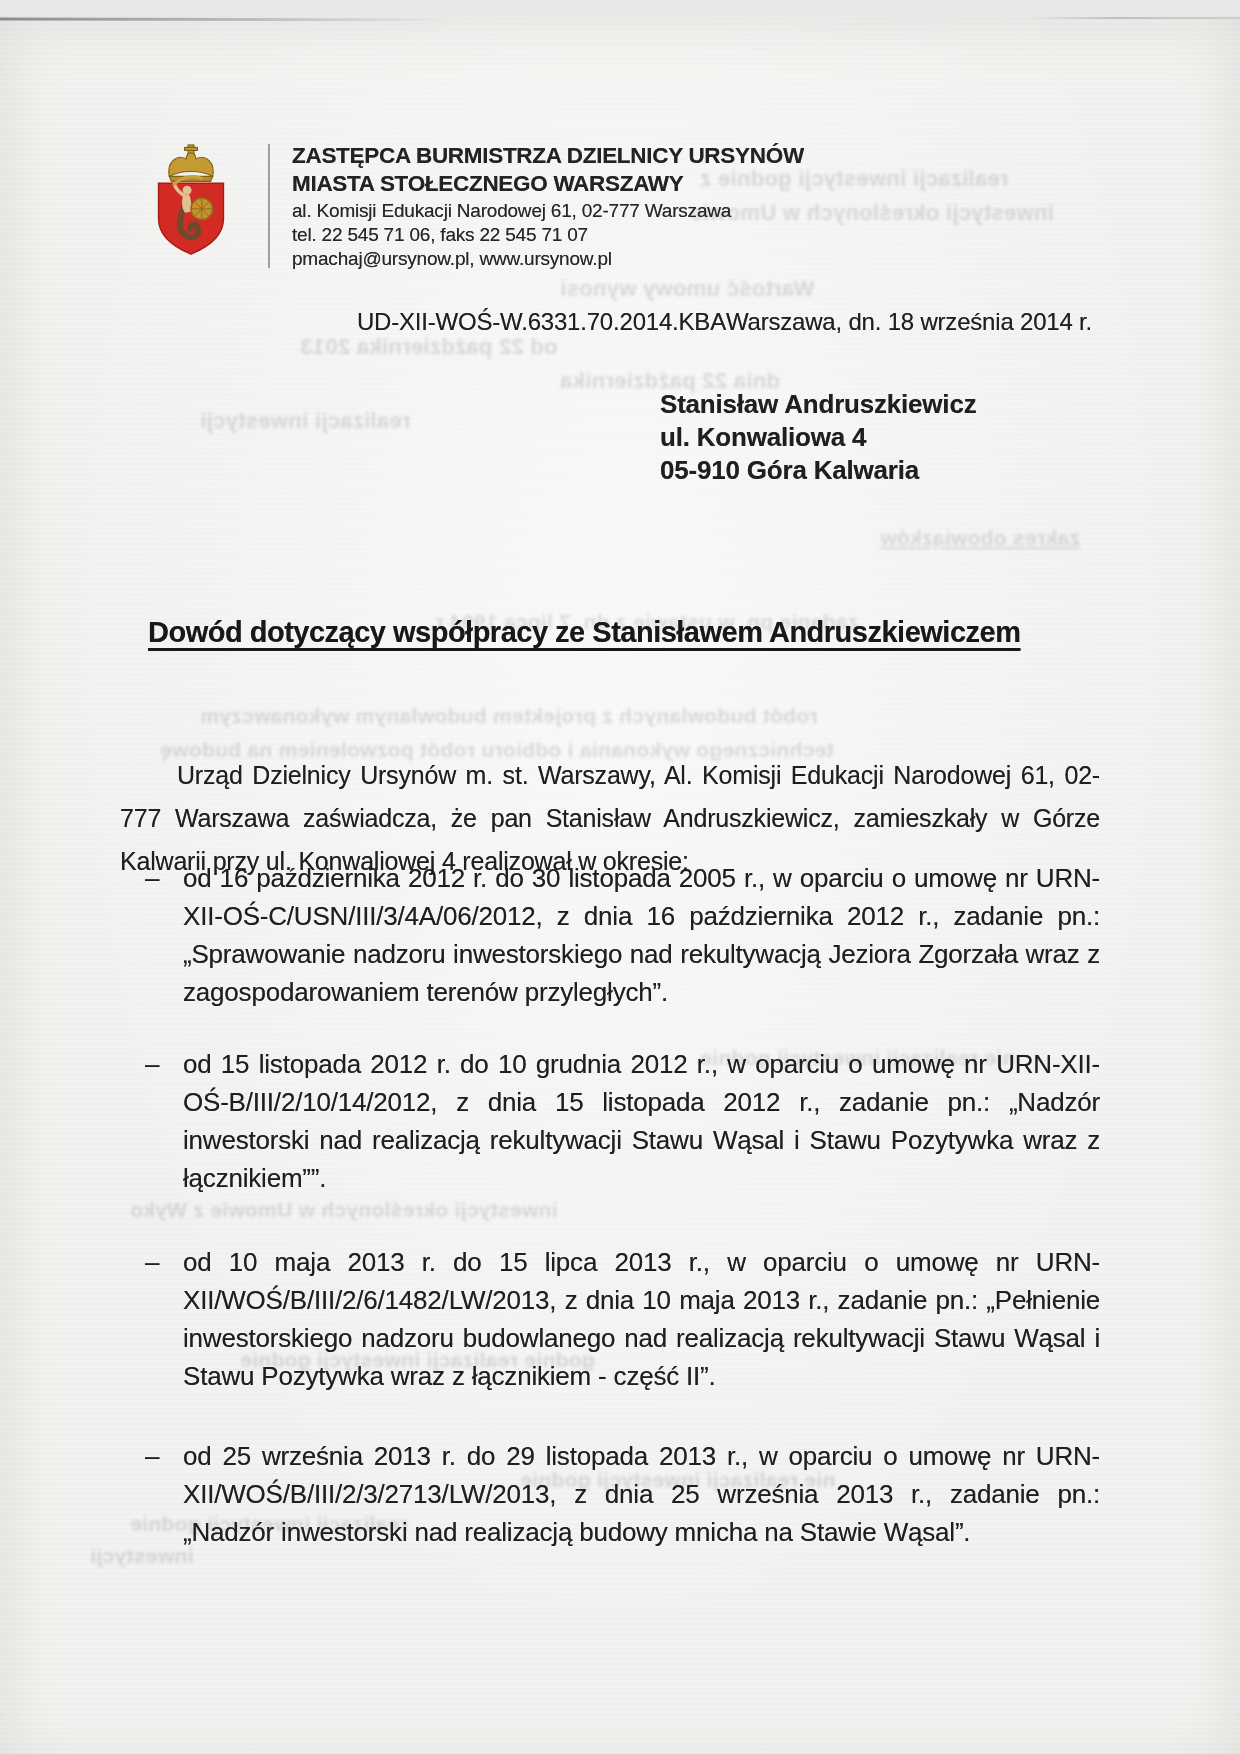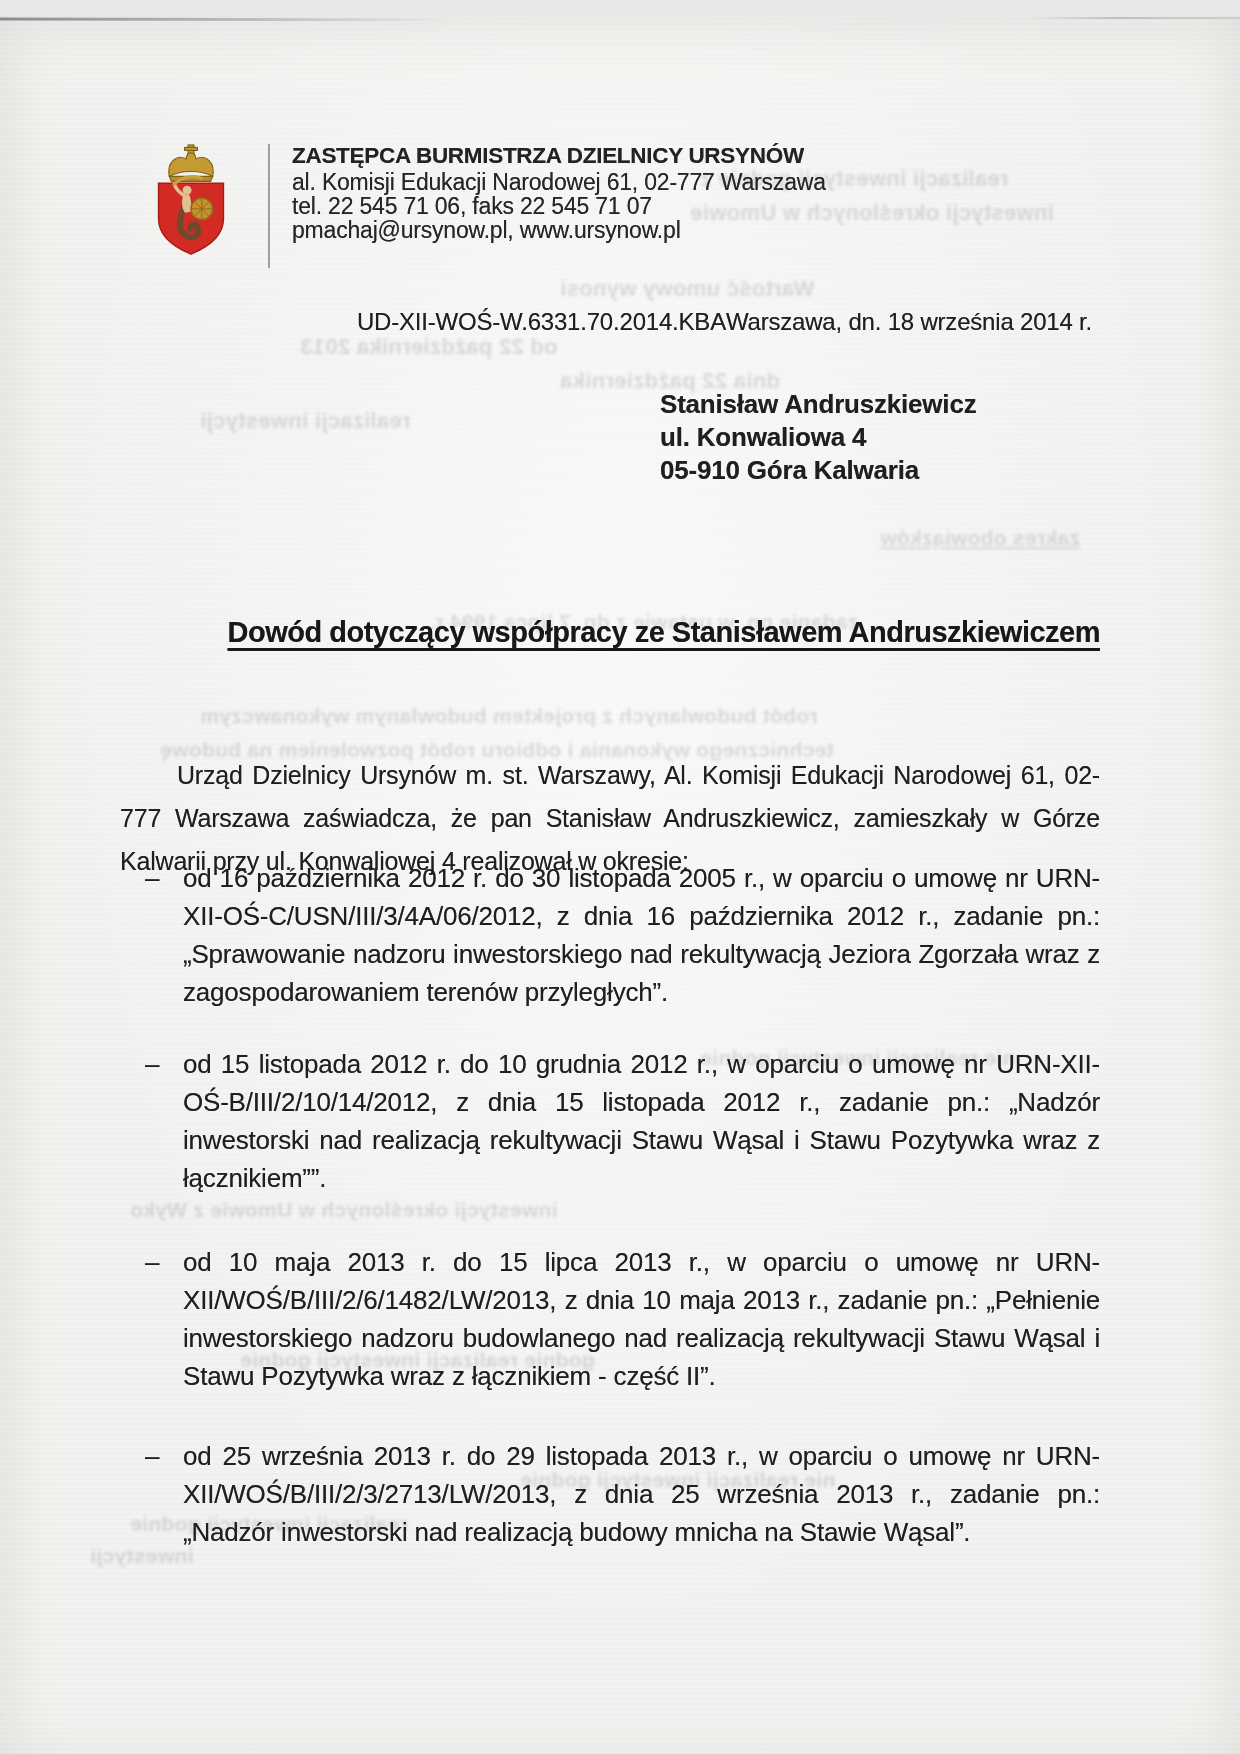--- a/index.html
+++ b/index.html
@@ -49,45 +49,44 @@
   .lh-divider{
     position:absolute; left:133px; top:2px; width:2px; height:124px;
     background:rgba(90,90,90,0.55);
   }
   .office{ position:absolute; left:157px; top:0; width:600px; }
   .office-big{
     font-size:22.5px; font-weight:700; letter-spacing:-0.3px;
     color:#232323; line-height:28px;
   }
   .office-small{
-    font-size:23px; font-weight:400; letter-spacing:-0.2px;
+    font-size:19px; font-weight:400; letter-spacing:-0.2px;
     color:#262626; line-height:23px; margin-top:1px;
   }
   .office-small:first-of-type{ margin-top:5px; }
 
   
   .ref-row{
     position:absolute; left:120px; top:292px; width:972px;
     display:flex; justify-content:flex-end;
     font-size:24px; letter-spacing:-0.2px;
   }
 
   
   .recipient{
     position:absolute; left:660px; top:372px;
     font-size:26px; font-weight:700; line-height:33px; letter-spacing:-0.2px;
   }
 
   
   .doc-title{
-    position:absolute; left:140px; top:600px; width:960px; margin:0;
+    position:absolute; left:148px; top:600px; width:960px; margin:0;
     font-size:29px; font-weight:700; letter-spacing:-0.5px;
     text-decoration:underline; text-decoration-thickness:3px; text-underline-offset:6px;
     color:#181818;
-    text-align:right;
   }
 
   
   .intro{
     position:absolute; left:120px; top:738px; width:980px; margin:0;
     font-size:25px; line-height:43px; letter-spacing:-0.2px;
     text-align:justify; text-indent:57px;
   }
 
   
@@ -157,20 +156,21 @@
             <line x1="55" y1="66" x2="77" y2="66"></line>
             <line x1="58" y1="58" x2="74" y2="74"></line>
             <line x1="74" y1="58" x2="58" y2="74"></line>
           </g>
         </g>
       </svg>
     </div>
     <div class="lh-divider"></div>
     <div class="office">
       <div class="office-big txt">ZASTĘPCA BURMISTRZA DZIELNICY URSYNÓW</div>
+      <div class="office-big txt">MIASTA STOŁECZNEGO WARSZAWY</div>
       <div class="office-small txt">al. Komisji Edukacji Narodowej 61, 02-777 Warszawa</div>
       <div class="office-small txt">tel. 22 545 71 06, faks 22 545 71 07</div>
       <div class="office-small txt">pmachaj@ursynow.pl, www.ursynow.pl</div>
     </div>
   </header>
 
   <div class="ref-row">
     <span class="txt">UD-XII-WOŚ-W.6331.70.2014.KBA</span>
     <span class="txt">Warszawa, dn. 18 września 2014 r.</span>
   </div>

